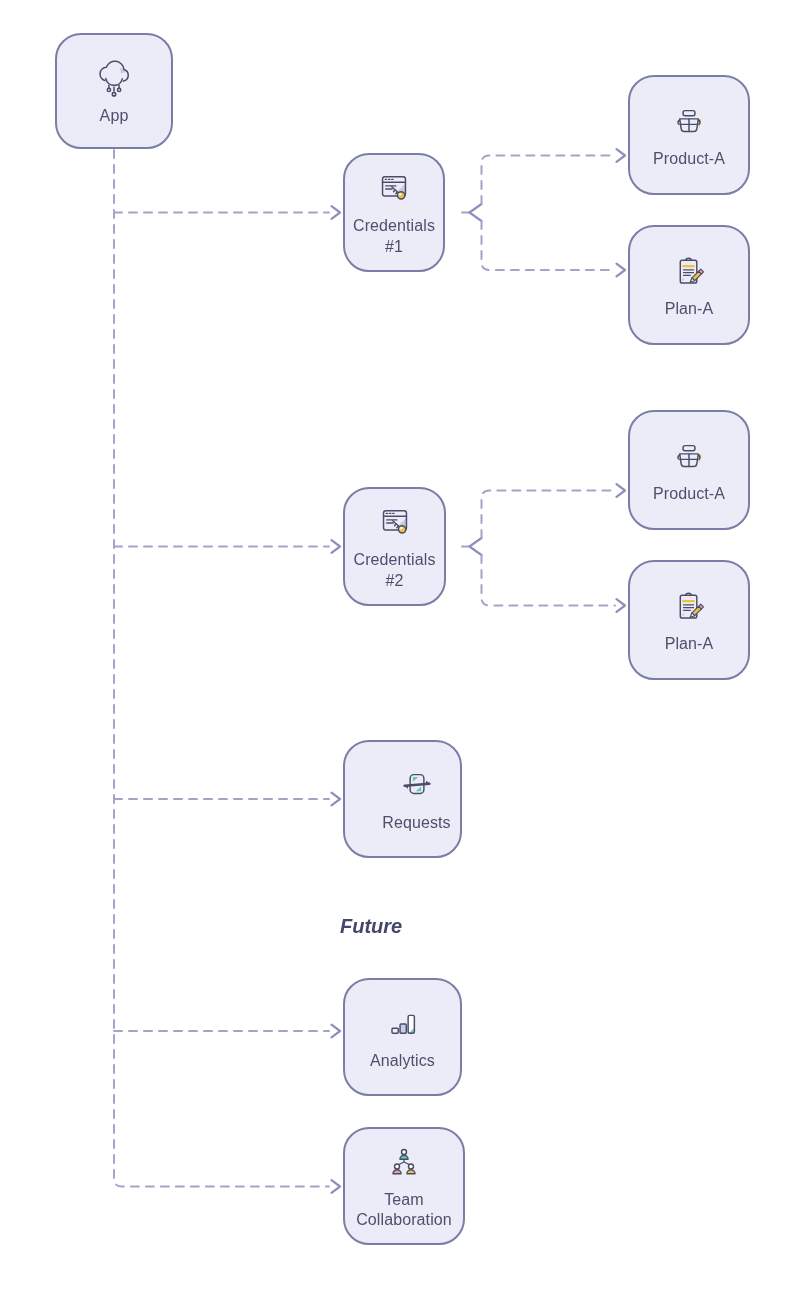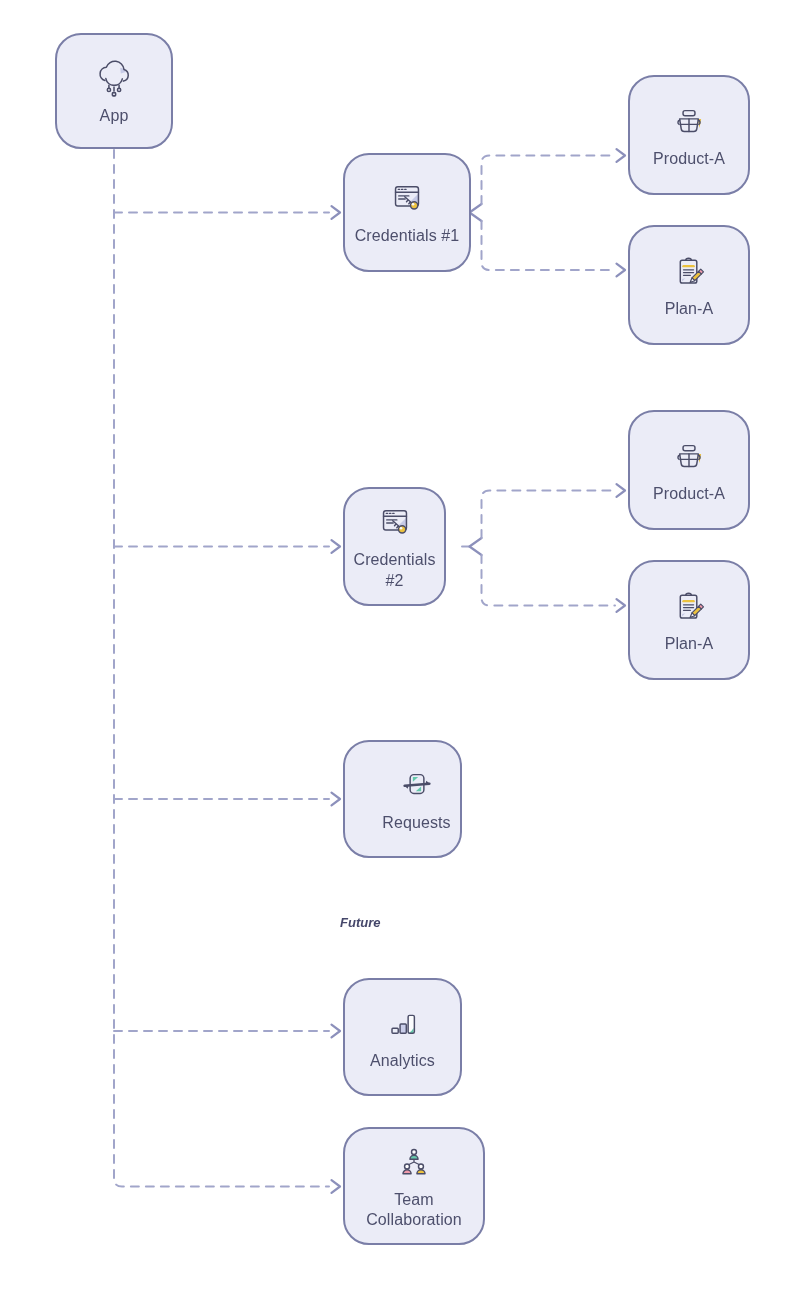--- a/index.html
+++ b/index.html
@@ -24,21 +24,21 @@
     gap:4px; padding:4px; text-align:center;
   }
   .node .icon { display:block; line-height:0; }
   .node .label {
     font-size:16px; color:#4d4f6c; line-height:1.28; letter-spacing:.1px;
   }
   .ic { stroke:#4b4d68; stroke-width:1.6; fill:none; stroke-linecap:round; stroke-linejoin:round; }
   .ic .nf { stroke:none; }
   .future-label {
     position:absolute; z-index:2; left:340px; top:915px;
-    font-size:13px; font-weight:bold; font-style:italic; color:#45476a;
+    font-size:20px; font-weight:bold; font-style:italic; color:#45476a;
   }
 </style>
 </head>
 <body>
 
 <svg class="edges" width="801" height="1294" viewBox="0 0 801 1294">
 
   <g>
     <path class="dash" d="M114 150 V1178.5 Q114 1186.5 122 1186.5 H329"></path>
     <path class="dash" d="M114 212.5 H329"></path>
@@ -82,21 +82,21 @@
       <path d="M15.5 23.5 a8.8 8.8 0 0 0 17.2 0.4"></path>
       <path d="M24 32.5 v4 M18.7 30.6 v3 M29.3 30.6 v3"></path>
       <circle cx="18.7" cy="35.4" r="1.7"></circle>
       <circle cx="29.3" cy="35.4" r="1.7"></circle>
       <rect x="22.3" y="38.2" width="3.4" height="3.4" rx="0.9"></rect>
     </svg>
   </span>
   <span class="label">App</span>
 </div>
 
-<div class="node" style="left:343px; top:153px; width:128px; height:119px;">
+<div class="node" style="left:343px; top:153px; width:102px; height:119px;">
   <span class="icon">
     <svg class="ic" width="44" height="44" viewBox="0 0 48 48">
       <path class="nf" d="M36 17.5 v8.5 h-8.5 z" fill="#c6cae6"></path>
       <rect x="11.5" y="9.5" width="25" height="21" rx="2.5"></rect>
       <path d="M11.5 15.5 h25"></path>
       <path d="M14.5 12.5 h1.5 M18 12.5 h1.5 M21.5 12.5 h1.5" stroke-width="1.4"></path>
       <path d="M15 19.5 h11 M15 23 h7"></path>
       <path d="M21.5 20.5 l8 7 M25.3 23.8 l-1.8 2 M27.8 26 l-1.8 2"></path>
       <circle cx="31.8" cy="29.8" r="4" fill="#ecc23f"></circle>
       <circle class="nf" cx="30.6" cy="28.6" r="1.4" fill="#f7f8fc"></circle>
@@ -203,21 +203,21 @@
       <rect x="12" y="27.5" width="6.8" height="5.5" rx="1" fill="#eceef8"></rect>
       <rect x="20.8" y="23" width="6.8" height="10" rx="1" fill="#c9cde9"></rect>
       <rect class="nf" x="29.6" y="13.5" width="6.8" height="19.5" rx="1.6" fill="#fbfcfe"></rect>
       <path class="nf" d="M30.3 32.4 c2.2 -0.6 3.7 -2.7 5.3 -5 v5.2 z" fill="#64c9ab"></path>
       <rect x="29.6" y="13.5" width="6.8" height="19.5" rx="1.6"></rect>
     </svg>
   </span>
   <span class="label">Analytics</span>
 </div>
 
-<div class="node" style="left:343px; top:1127px; width:142px; height:118px;">
+<div class="node" style="left:343px; top:1127px; width:122px; height:118px;">
   <span class="icon">
     <svg class="ic" width="44" height="44" viewBox="0 0 48 48">
       <path d="M24 19.2 v2.6 M24 21.8 l-7.2 3.6 M24 21.8 l7.2 3.6" stroke-width="1.4"></path>
       <circle cx="24" cy="10.8" r="2.7" fill="#fdfdfe"></circle>
       <path d="M19.6 18.9 a4.4 4.4 0 0 1 8.8 0 z" fill="#64c9ab"></path>
       <circle cx="16.4" cy="26.6" r="2.7" fill="#fdfdfe"></circle>
       <path d="M12 34.7 a4.4 4.4 0 0 1 8.8 0 z" fill="#f09aab"></path>
       <circle cx="31.6" cy="26.6" r="2.7" fill="#fdfdfe"></circle>
       <path d="M27.2 34.7 a4.4 4.4 0 0 1 8.8 0 z" fill="#ecc23f"></path>
     </svg>

